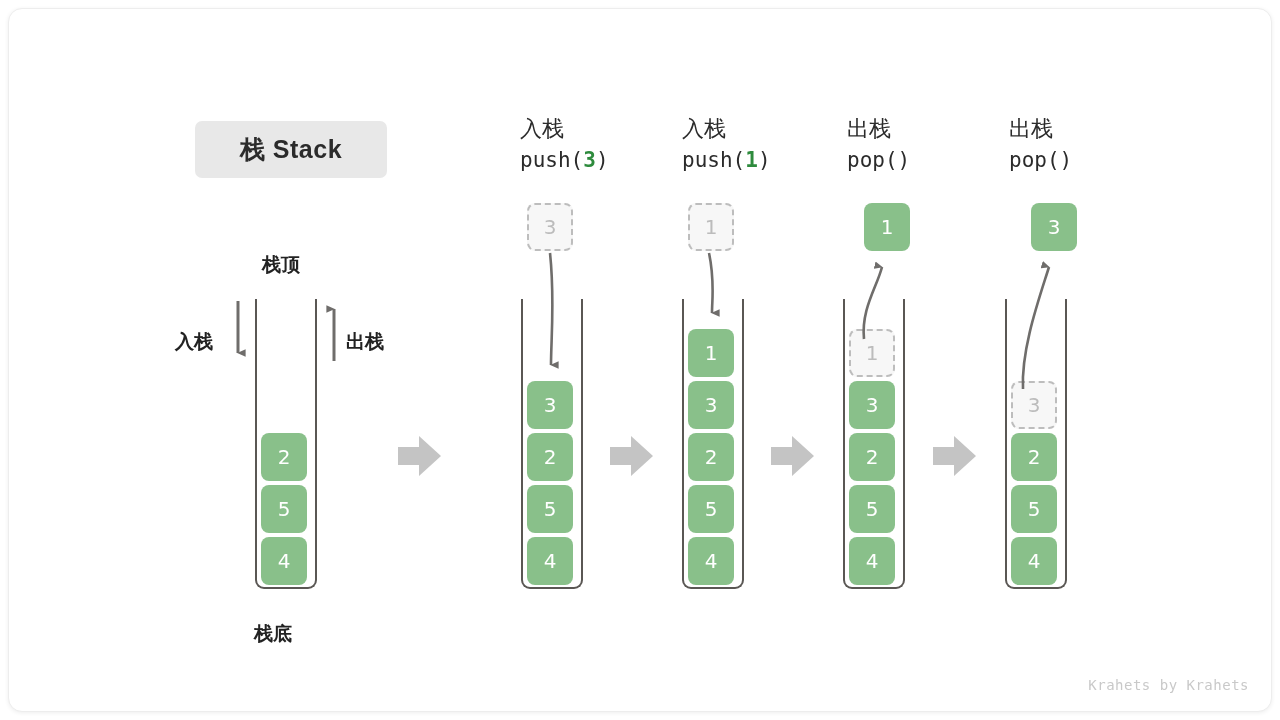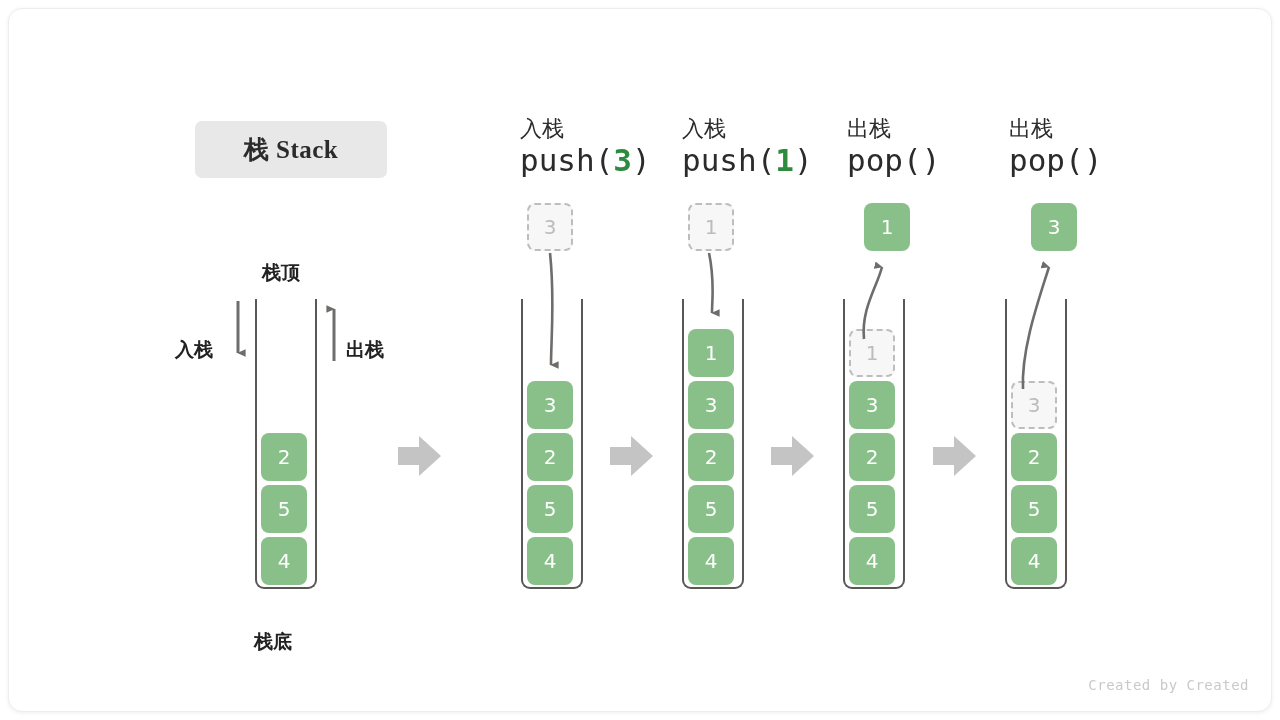--- a/index.html
+++ b/index.html
@@ -34,54 +34,53 @@
     top: 112px;
     width: 192px;
     height: 57px;
     background: #e8e8e8;
     border-radius: 7px;
     display: flex;
     align-items: center;
     justify-content: center;
   }
   #title-badge .tb-text {
-    font-family: Liberation Serif, serif;
+    font-family: Liberation Sans, sans-serif;
     font-size: 25px;
     font-weight: bold;
     color: #2b2b2b;
     letter-spacing: 0.5px;
     white-space: nowrap;
   }
 
   
   .cn-label {
     position: absolute;
     font-family: "DejaVu Sans", "Liberation Sans", sans-serif;
     font-size: 19px;
     font-weight: bold;
     color: #222222;
     white-space: nowrap;
-    margin-top: 8px;
   }
 
   .col-header {
     position: absolute;
     white-space: nowrap;
     text-align: left;
   }
   .col-header .ch-cn {
     font-family: "DejaVu Sans", "Liberation Sans", sans-serif;
     font-size: 22px;
     color: #2b2b2b;
     display: block;
     line-height: 30px;
   }
   .col-header .ch-code {
     font-family: "DejaVu Sans Mono", "Liberation Mono", monospace;
-    font-size: 31px;
+    font-size: 21px;
     color: #2b2b2b;
     display: block;
     line-height: 32px;
     white-space: pre;
   }
   .col-header .ch-code .num {
     color: #2e8b3d;
     font-weight: bold;
   }
 
@@ -243,15 +242,15 @@
       <path d="M601,438 L622,438 L622,427 L644,447 L622,467 L622,456 L601,456 Z"></path>
     </g>
     <g fill="#c4c4c4">
       <path d="M762,438 L783,438 L783,427 L805,447 L783,467 L783,456 L762,456 Z"></path>
     </g>
     <g fill="#c4c4c4">
       <path d="M924,438 L945,438 L945,427 L967,447 L945,467 L945,456 L924,456 Z"></path>
     </g>
   </svg>
 
-  <div id="footer">Created by Created</div>
+  <div id="footer">Krahets by Krahets</div>
 
 </div>
 
 </body></html>

